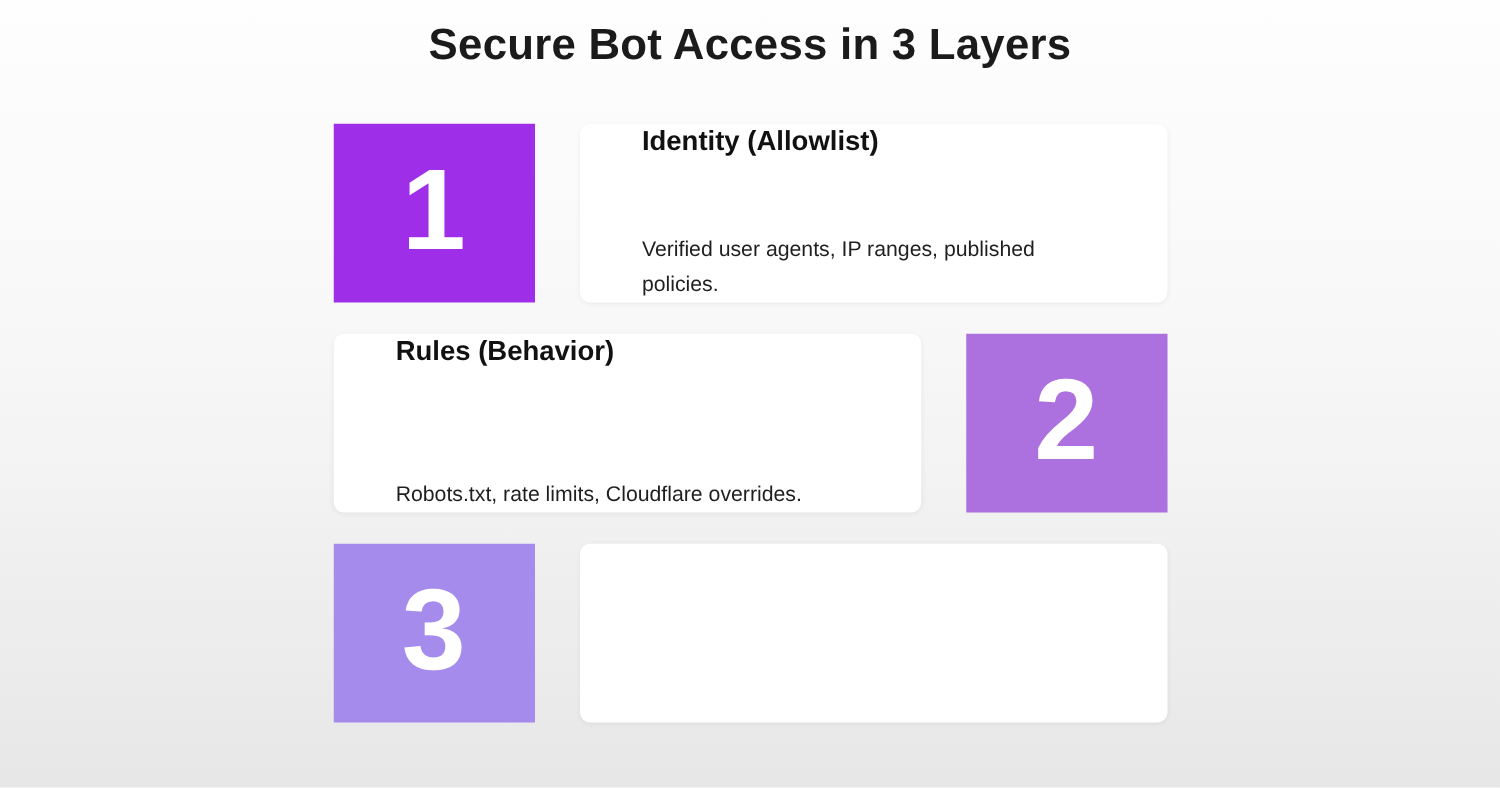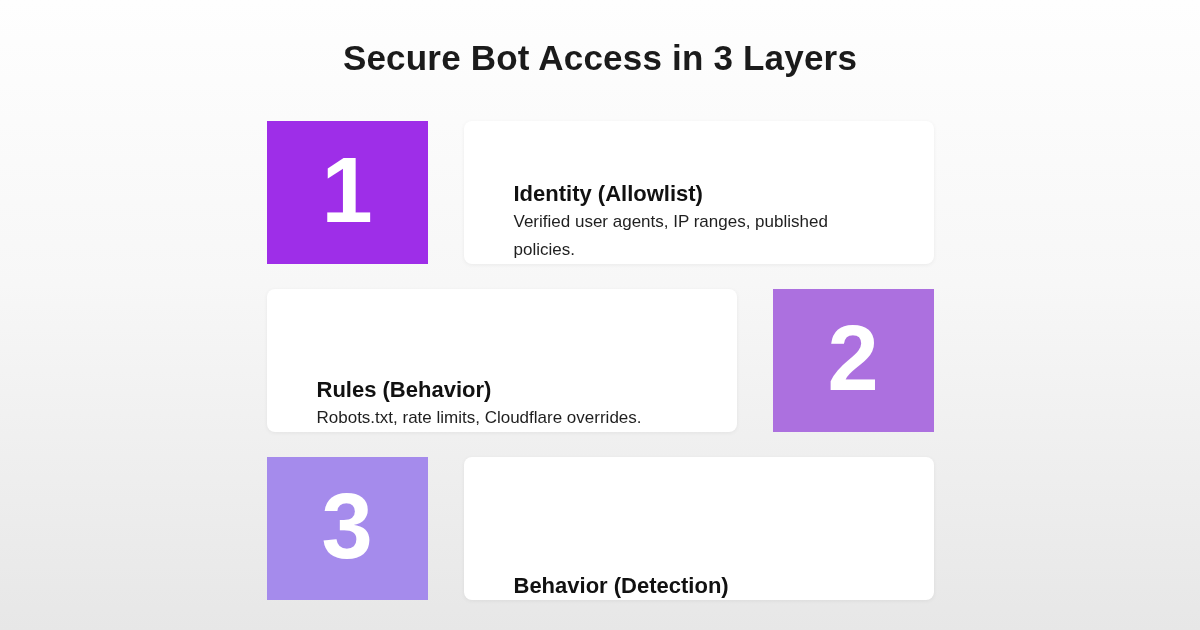--- a/index.html
+++ b/index.html
@@ -8,21 +8,21 @@
     font-family: "Liberation Sans", "DejaVu Sans", sans-serif;
     background: linear-gradient(180deg, #fefefe 0%, #f7f7f7 45%, #e7e7e7 100%);
     overflow: hidden;
   }
   .page-title {
     text-align: center;
     font-size: 35px;
     font-weight: bold;
     color: #1b1b1b;
     letter-spacing: 0.2px;
-    padding-top: 38px;
+    padding-top: 16px;
   }
   .layers {
     width: 667px;
     margin: 0 auto;
     margin-top: 43px;
   }
   .layer-row {
     display: flex;
     justify-content: space-between;
     align-items: stretch;
@@ -48,21 +48,21 @@
   }
   .layer-card {
     width: 470px;
     flex: 0 0 470px;
     height: 143px;
     background: #ffffff;
     border-radius: 8px;
     box-shadow: 0 1px 4px rgba(0,0,0,0.06);
     display: flex;
     flex-direction: column;
-    justify-content: flex-end;
+    justify-content: space-between;
     padding: 0 40px 0 50px;
   }
   .layer-heading {
     font-size: 22px;
     font-weight: bold;
     color: #111111;
     line-height: 28px;
   }
   .layer-desc {
     font-size: 17px;
@@ -96,17 +96,16 @@
       <div class="layer-heading">Rules (Behavior)</div>
       <div class="layer-desc">Robots.txt, rate limits, Cloudflare overrides.</div>
     </div>
   </div>
 
   <div class="layer-row">
     <div class="number-tile" style="background-color: rgb(165, 139, 236);">
       <span class="num">3</span>
     </div>
     <div class="layer-card">
-      <div class="layer-heading">Behavior (Detection)</div>
     </div>
   </div>
 
 </div>
 
 </body></html>

